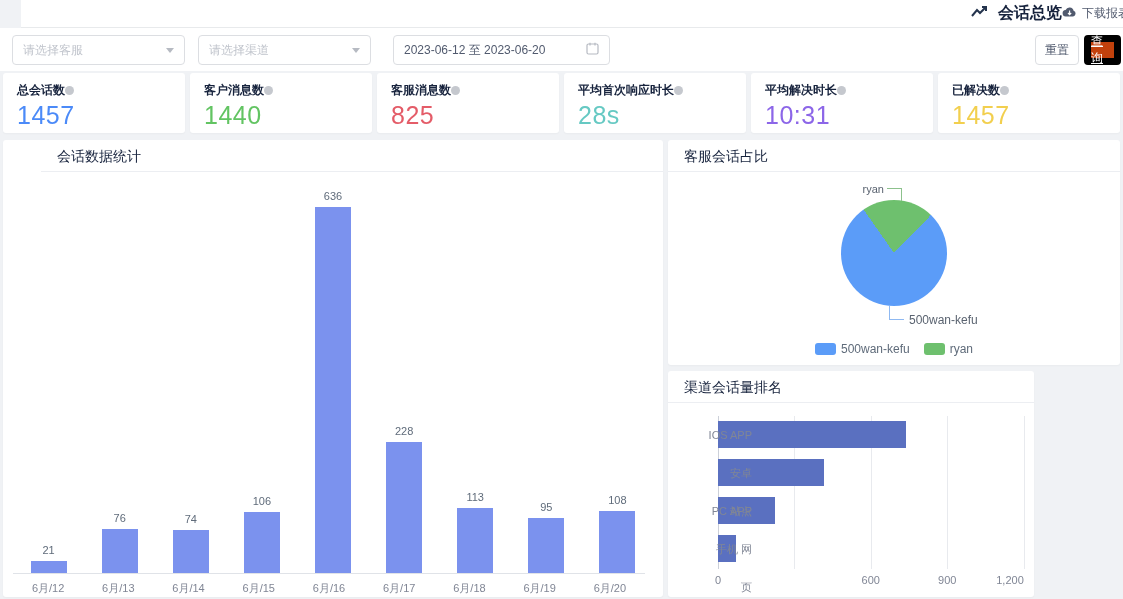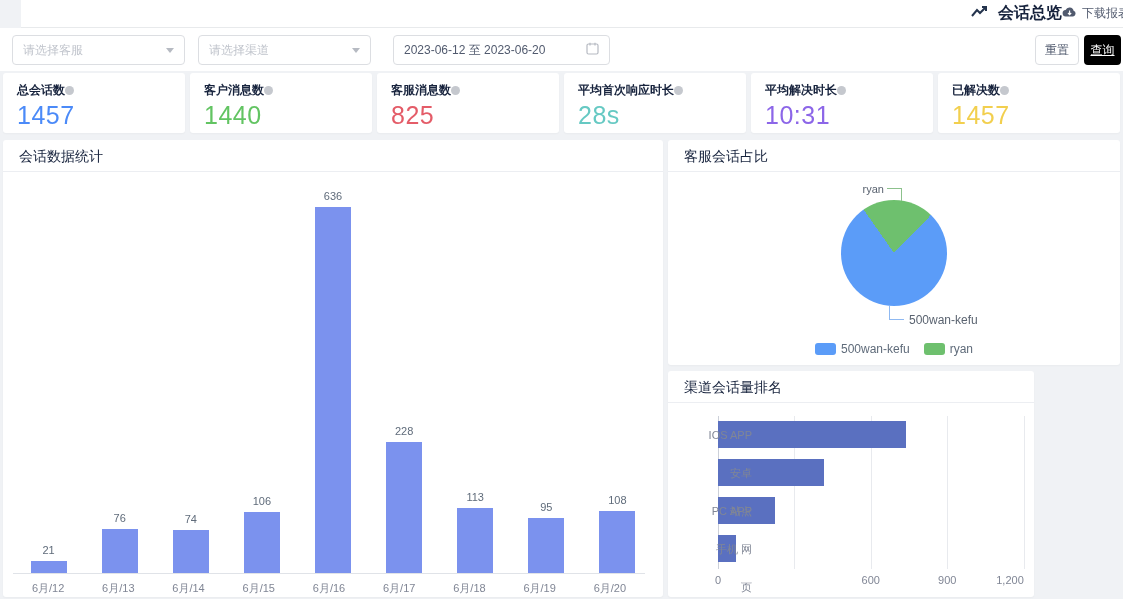--- a/index.html
+++ b/index.html
@@ -18,33 +18,33 @@
   .select { position:absolute; top:7px; height:30px; background:#fff; border:1px solid #dcdee2; border-radius:4px;
     display:flex; align-items:center; justify-content:space-between; padding:0 10px; font-size:12px; color:#c0c4cc; cursor:pointer; }
   .select.s1 { left:12px;  width:173px; }
   .select.s2 { left:198px; width:173px; }
   .datepicker { position:absolute; top:7px; left:393px; width:217px; height:30px; background:#fff; border:1px solid #dcdee2;
     border-radius:4px; display:flex; align-items:center; justify-content:space-between; padding:0 10px; font-size:12px; color:#515a6e; cursor:pointer; }
   .caret { width:0; height:0; border-left:4px solid transparent; border-right:4px solid transparent; border-top:5px solid #b6bac2; }
   .btn { position:absolute; top:7px; height:30px; border-radius:4px; font-size:12px; display:flex; align-items:center;
     justify-content:center; cursor:pointer; }
   .btn-reset { left:1035px; width:44px; background:#fff; border:1px solid #dcdee2; color:#515a6e; }
-  .btn-query { left:1084px; width:37px; background:#000000; border:3px solid #000000; color:#fff;text-decoration:underline; }
+  .btn-query { left:1084px; width:37px; background:#c2410c; border:7px solid #000000; color:#fff;text-decoration:underline; }
 
   
   .stats { position:absolute; left:3px; top:73px; width:1117px; height:60px; display:flex; gap:5px; }
   .stat-card { flex:1; background:#fff; border-radius:3px; padding:9px 14px; box-shadow:0 1px 2px rgba(0,0,0,.03); }
   .stat-label { font-size:12px; font-weight:700; color:#17233d; display:flex; align-items:center; }
   .info-dot { width:9px; height:9px; border-radius:50%; background:#c5c8ce; display:inline-block; }
   .stat-value { font-size:25px; line-height:30px; margin-top:1px; letter-spacing:.5px; }
 
   
   .card { position:absolute; background:#fff; border-radius:3px; box-shadow:0 1px 2px rgba(0,0,0,.03); overflow:hidden; }
   .card-title { height:32px; line-height:32px; padding:0 16px; font-size:14px; color:#17233d; border-bottom:1px solid #eceef2; }
-  #card-sessions { left:3px;   top:140px; width:660px; height:457px; }
+  #card-sessions { left:3px;   top:140px; width:660px; height:457px;padding-left:38px; }
   #card-pie      { left:668px; top:140px; width:452px; height:225px; }
   #card-rank     { left:668px; top:371px; width:366px; height:226px; }
 
   
   #vbar-cols { position:absolute; left:10px; right:10px; top:40px; height:393px; display:flex; align-items:flex-end; }
   .vcol { flex:1; display:flex; flex-direction:column; align-items:center; justify-content:flex-end; }
   .vval { font-size:11px; color:#5f6b7a; margin-bottom:5px; }
   .vbar { width:36px; background:#7b92ee; }
   #vbar-axis { position:absolute; left:10px; right:18px; top:433px; border-top:1px solid #e0e3e8; display:flex; }
   .vlab { flex:1; text-align:center; font-size:11px; color:#808695; padding-top:7px; }

